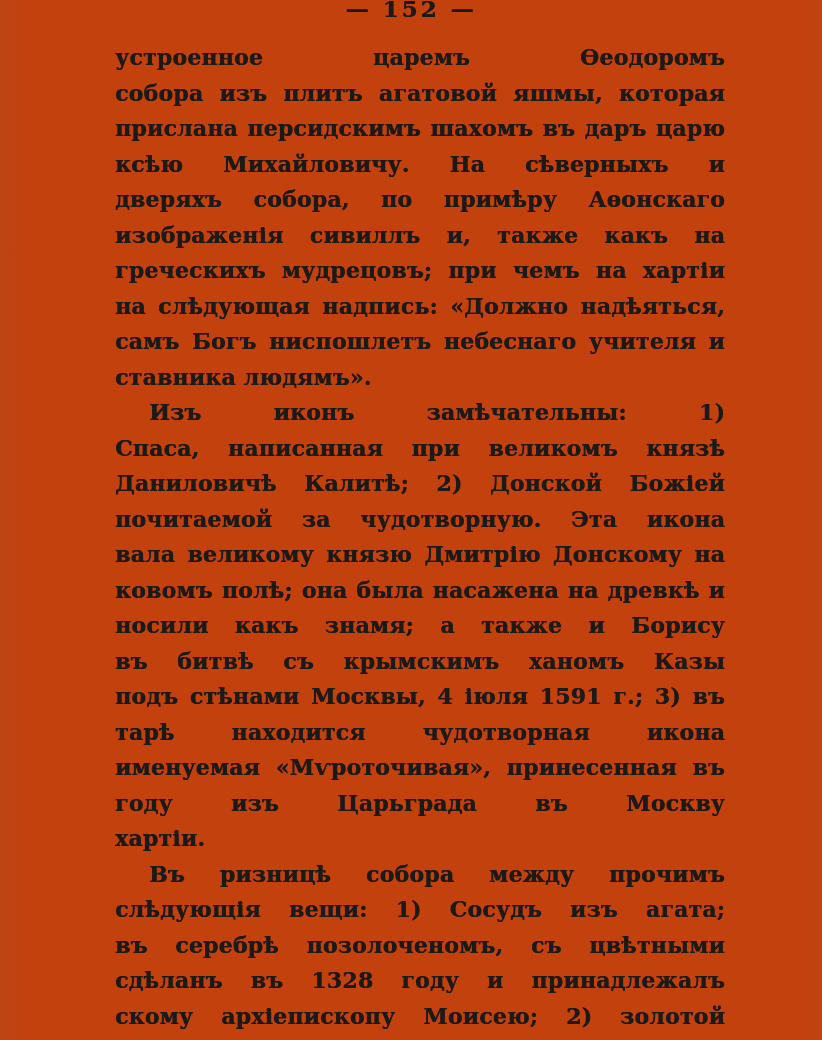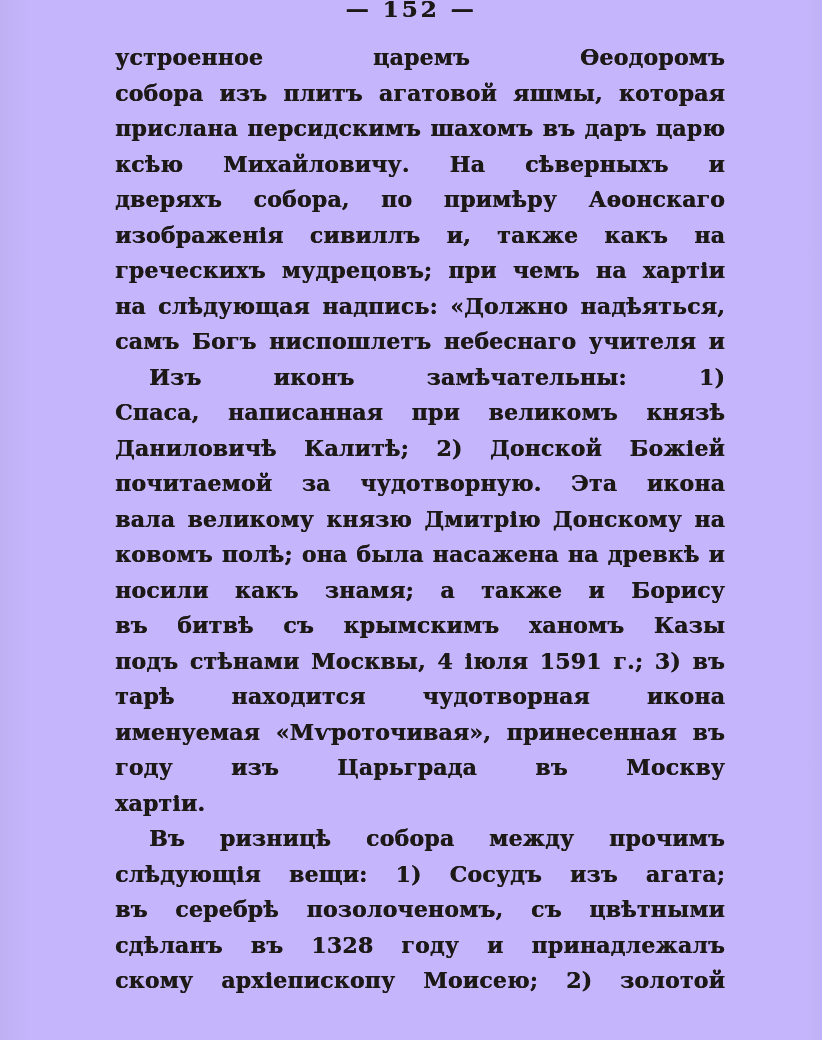--- a/index.html
+++ b/index.html
@@ -5,21 +5,21 @@
   html, body {
     margin: 0;
     padding: 0;
     background: #e8e8e6;
   }
   .page {
     position: relative;
     width: 822px;
     height: 1040px;
     margin: 0 auto;
-    background: #c4b5fd;
+    background: #c2410c;
     overflow: hidden;
     font-family: "DejaVu Serif", serif;
     color: #1c1a17;
   }
   
   .page::before {
     content: "";
     position: absolute;
     inset: 0;
     pointer-events: none;
@@ -78,20 +78,21 @@
       <div class="paragraph">
         <div class="line">устроенное царемъ Ѳеодоромъ Алексѣевичемъ. Полъ</div>
         <div class="line">собора изъ плитъ агатовой яшмы, которая была</div>
         <div class="line">прислана персидскимъ шахомъ въ даръ царю Але-</div>
         <div class="line">ксѣю Михайловичу. На сѣверныхъ и западныхъ</div>
         <div class="line">дверяхъ собора, по примѣру Аѳонскаго монастыря,</div>
         <div class="line">изображенія сивиллъ и, также какъ на стѣнахъ,</div>
         <div class="line">греческихъ мудрецовъ; при чемъ на хартіи Плато-</div>
         <div class="line">на слѣдующая надпись: «Должно надѣяться, что</div>
         <div class="line">самъ Богъ ниспошлетъ небеснаго учителя и на-</div>
+        <div class="line para-end">ставника людямъ».</div>
       </div>
       <div class="paragraph">
         <div class="line indent">Изъ иконъ замѣчательны: 1) Всемилостиваго</div>
         <div class="line">Спаса, написанная при великомъ князѣ Іоаннѣ</div>
         <div class="line">Даниловичѣ Калитѣ; 2) Донской Божіей Матери,</div>
         <div class="line">почитаемой за чудотворную. Эта икона сопутство-</div>
         <div class="line">вала великому князю Дмитрію Донскому на Кули-</div>
         <div class="line">ковомъ полѣ; она была насажена на древкѣ и ее</div>
         <div class="line">носили какъ знамя; а также и Борису Годунову,</div>
         <div class="line">въ битвѣ съ крымскимъ ханомъ Казы Гиреемъ</div>

